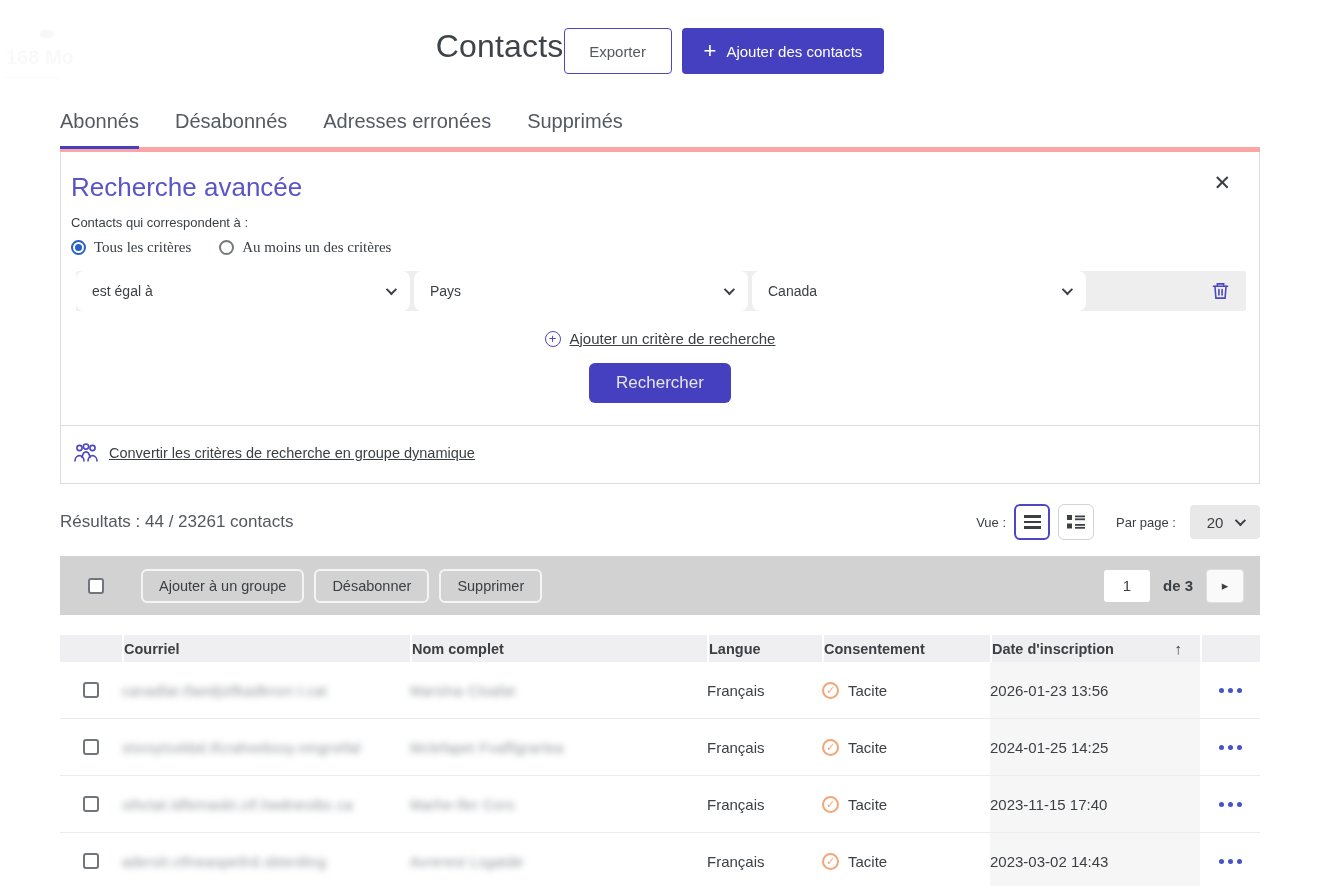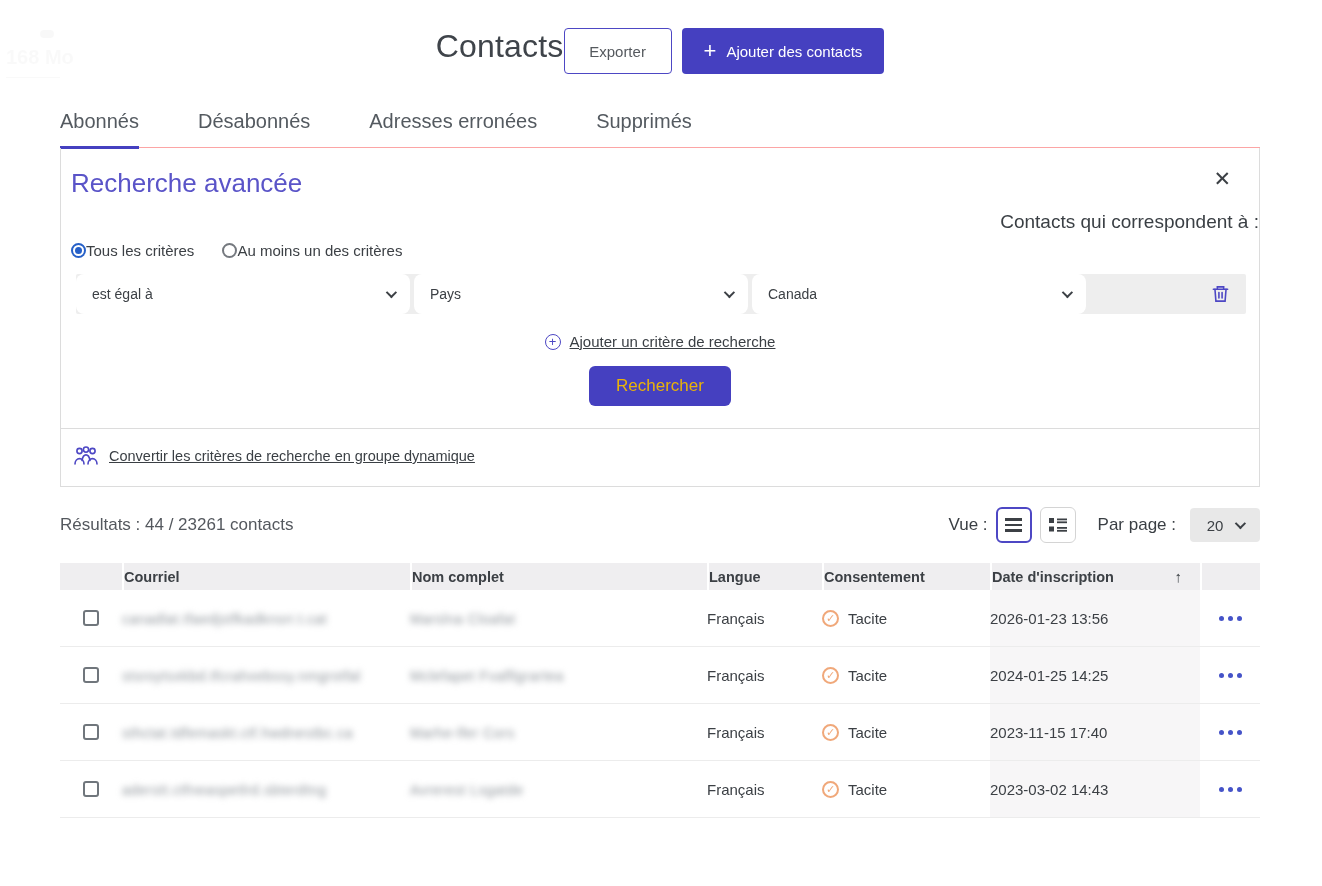--- a/index.html
+++ b/index.html
@@ -18,60 +18,60 @@
   .topbar { display:flex; align-items:flex-start; justify-content:center; padding-top:28px; }
   .page-title { font-size:32px; font-weight:400; color:#3f444a; letter-spacing:0.2px; }
   .top-actions { display:flex; gap:10px; }
   .btn-export { width:108px; height:46px; background:#fff; border:1px solid #4d47c4; border-radius:4px;
                 color:#55595e; font-size:15px; display:flex; align-items:center; justify-content:center; cursor:pointer; }
   .btn-add { height:46px; padding:0 22px; background:#4540c0; border:none; border-radius:4px; color:#fff;
              font-size:15px; display:flex; align-items:center; gap:10px; cursor:pointer; }
   .btn-add .plus { font-size:22px; font-weight:300; line-height:1; }
 
   
-  .tabs { display:flex; gap:59px; margin-top:36px; border-bottom:1px solid #fca5a5; }
+  .tabs { display:flex; gap:36px; margin-top:36px; border-bottom:5px solid #fca5a5; }
   .tab { font-size:20px; color:#545a60; padding-bottom:13px; cursor:pointer; }
   .tab.active { border-bottom:3px solid #4540c0; margin-bottom:-2px; }
 
   
   .panel { border:1px solid #dcdcdc; border-top:none; position:relative; }
   .panel-close { position:absolute; top:20px; right:28px; font-size:21px; color:#3c4045; cursor:pointer; line-height:1; }
   .panel-title { font-size:26px; font-weight:400; color:#5a54c8; padding:20px 0 0 10px; }
-  .match-label { font-size:19px; color:#3a3f44; padding:12px 0 0 10px;text-align:right; }
+  .match-label { font-size:13px; color:#3a3f44; padding:12px 0 0 10px; }
   .radio-row { display:flex; align-items:center; gap:28px; padding:9px 0 0 10px; font-size:15px; }
-  .radio-opt { display:flex; align-items:center; cursor:pointer; }
+  .radio-opt { display:flex; align-items:center; gap:8px; cursor:pointer;font-family:Liberation Serif, serif; }
   .radio { width:15px; height:15px; border-radius:50%; border:2px solid #75797f; position:relative; flex:0 0 auto; }
   .radio.checked { border-color:#2660c8; }
   .radio.checked::after { content:''; position:absolute; inset:2px; background:#2660c8; border-radius:50%; }
 
   .criteria-bar { margin:15px 13px 0 15px; background:#eeeeee; border-radius:2px; height:40px;
                   display:flex; align-items:center; }
   .select { width:334px; height:40px; background:#fff; border-radius:8px; margin-right:4px; padding:0 16px;
             display:flex; align-items:center; justify-content:space-between; font-size:14px; cursor:pointer; }
   .chev { width:8px; height:8px; border-right:2px solid #3c4045; border-bottom:2px solid #3c4045;
           transform:rotate(45deg) translateY(-2px); flex:0 0 auto; }
   .trash { margin-left:auto; margin-right:16px; cursor:pointer; display:flex; }
 
   .add-criteria { display:flex; align-items:center; justify-content:center; gap:9px; margin-top:19px; cursor:pointer; }
   .plus-circle { width:16px; height:16px; border:1.5px solid #4d47c4; border-radius:50%; color:#4d47c4;
                  display:flex; align-items:center; justify-content:center; font-size:13px; line-height:1; }
   .add-criteria a { color:#3a3f44; font-size:15px; text-decoration:underline; }
 
-  .btn-search { display:block; margin:16px auto 22px; background:#4540c0; color:#eab308; border:none; border-radius:6px;
+  .btn-search { display:block; margin:16px auto 22px; background:#4540c0; color:#e5e5e5; border:none; border-radius:6px;
                 font-size:17px; padding:10px 27px; cursor:pointer; font-family:inherit; }
 
   .panel-divider { border-top:1px solid #dcdcdc; }
   .convert-row { display:flex; align-items:center; gap:10px; padding:16px 12px 19px 12px; }
   .convert-row a { color:#3a3f44; font-size:14.5px; text-decoration:underline; }
 
   
   .results-bar { display:flex; align-items:center; margin-top:20px; }
   .results-summary { font-size:17px; color:#54585e; }
   .view-controls { margin-left:auto; display:flex; align-items:center; gap:8px; }
-  .view-label, .perpage-label { font-size:17px; color:#3a3f44; }
+  .view-label, .perpage-label { font-size:13px; color:#3a3f44; }
   .view-toggle { width:36px; height:36px; border-radius:6px; background:#fff; display:flex; align-items:center;
                  justify-content:center; cursor:pointer; }
   .view-toggle.active { border:2px solid #4d47c4; }
   .view-toggle.inactive { border:1px solid #d4d4d4; }
   .perpage-label { margin-left:14px; }
   .perpage-select { width:70px; height:34px; background:#e8e8e8; border-radius:4px; margin-left:6px;
                     display:flex; align-items:center; justify-content:center; gap:12px; font-size:15px; cursor:pointer; }
 
   
   .list { margin-top:16px; }
@@ -227,20 +227,33 @@
       <span class="perpage-label">Par page :</span>
       <span class="perpage-select">
         <span>20</span>
         <span class="chev"></span>
       </span>
     </div>
   </div>
 
   <div class="list">
 
+    <div class="toolbar">
+      <span class="cbx"></span>
+      <button class="tb-btn">Ajouter à un groupe</button>
+      <button class="tb-btn">Désabonner</button>
+      <button class="tb-btn">Supprimer</button>
+      <div class="pager">
+        <input class="page-input" value="1" style="">
+        <span class="pager-of">de 3</span>
+        <span class="pager-next">
+          <span>▸</span>
+        </span>
+      </div>
+    </div>
 
     <div class="thead">
       <div class="col-check"></div>
       <div class="col-email">Courriel</div>
       <div class="col-name">Nom complet</div>
       <div class="col-lang">Langue</div>
       <div class="col-consent">Consentement</div>
       <div class="col-date">
         <span>Date d'inscription</span>
         <span class="sort-arrow">↑</span>

